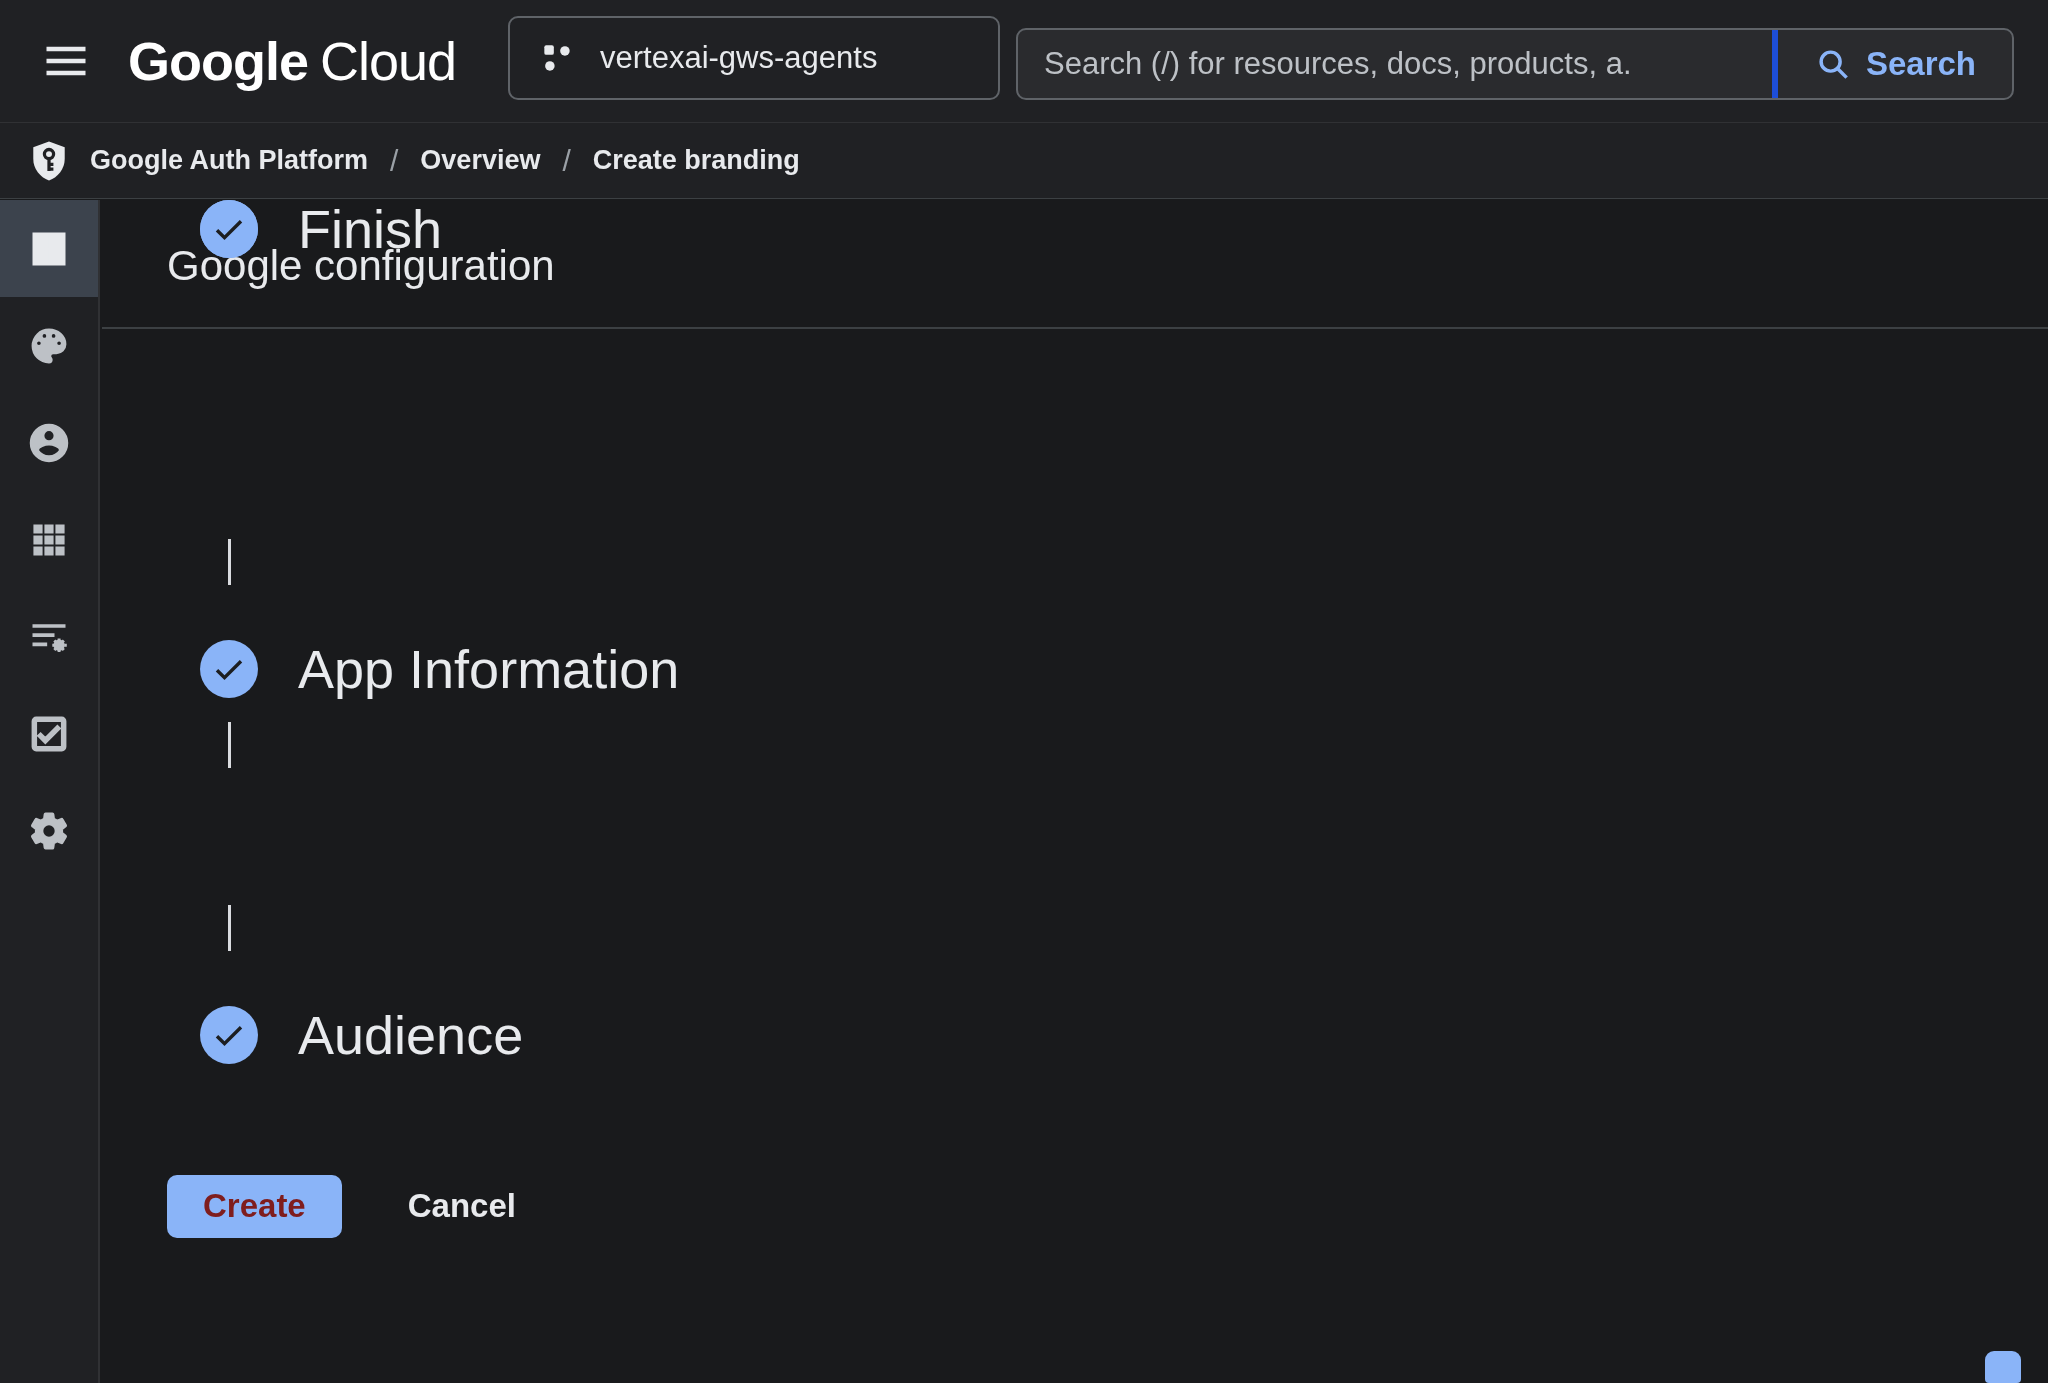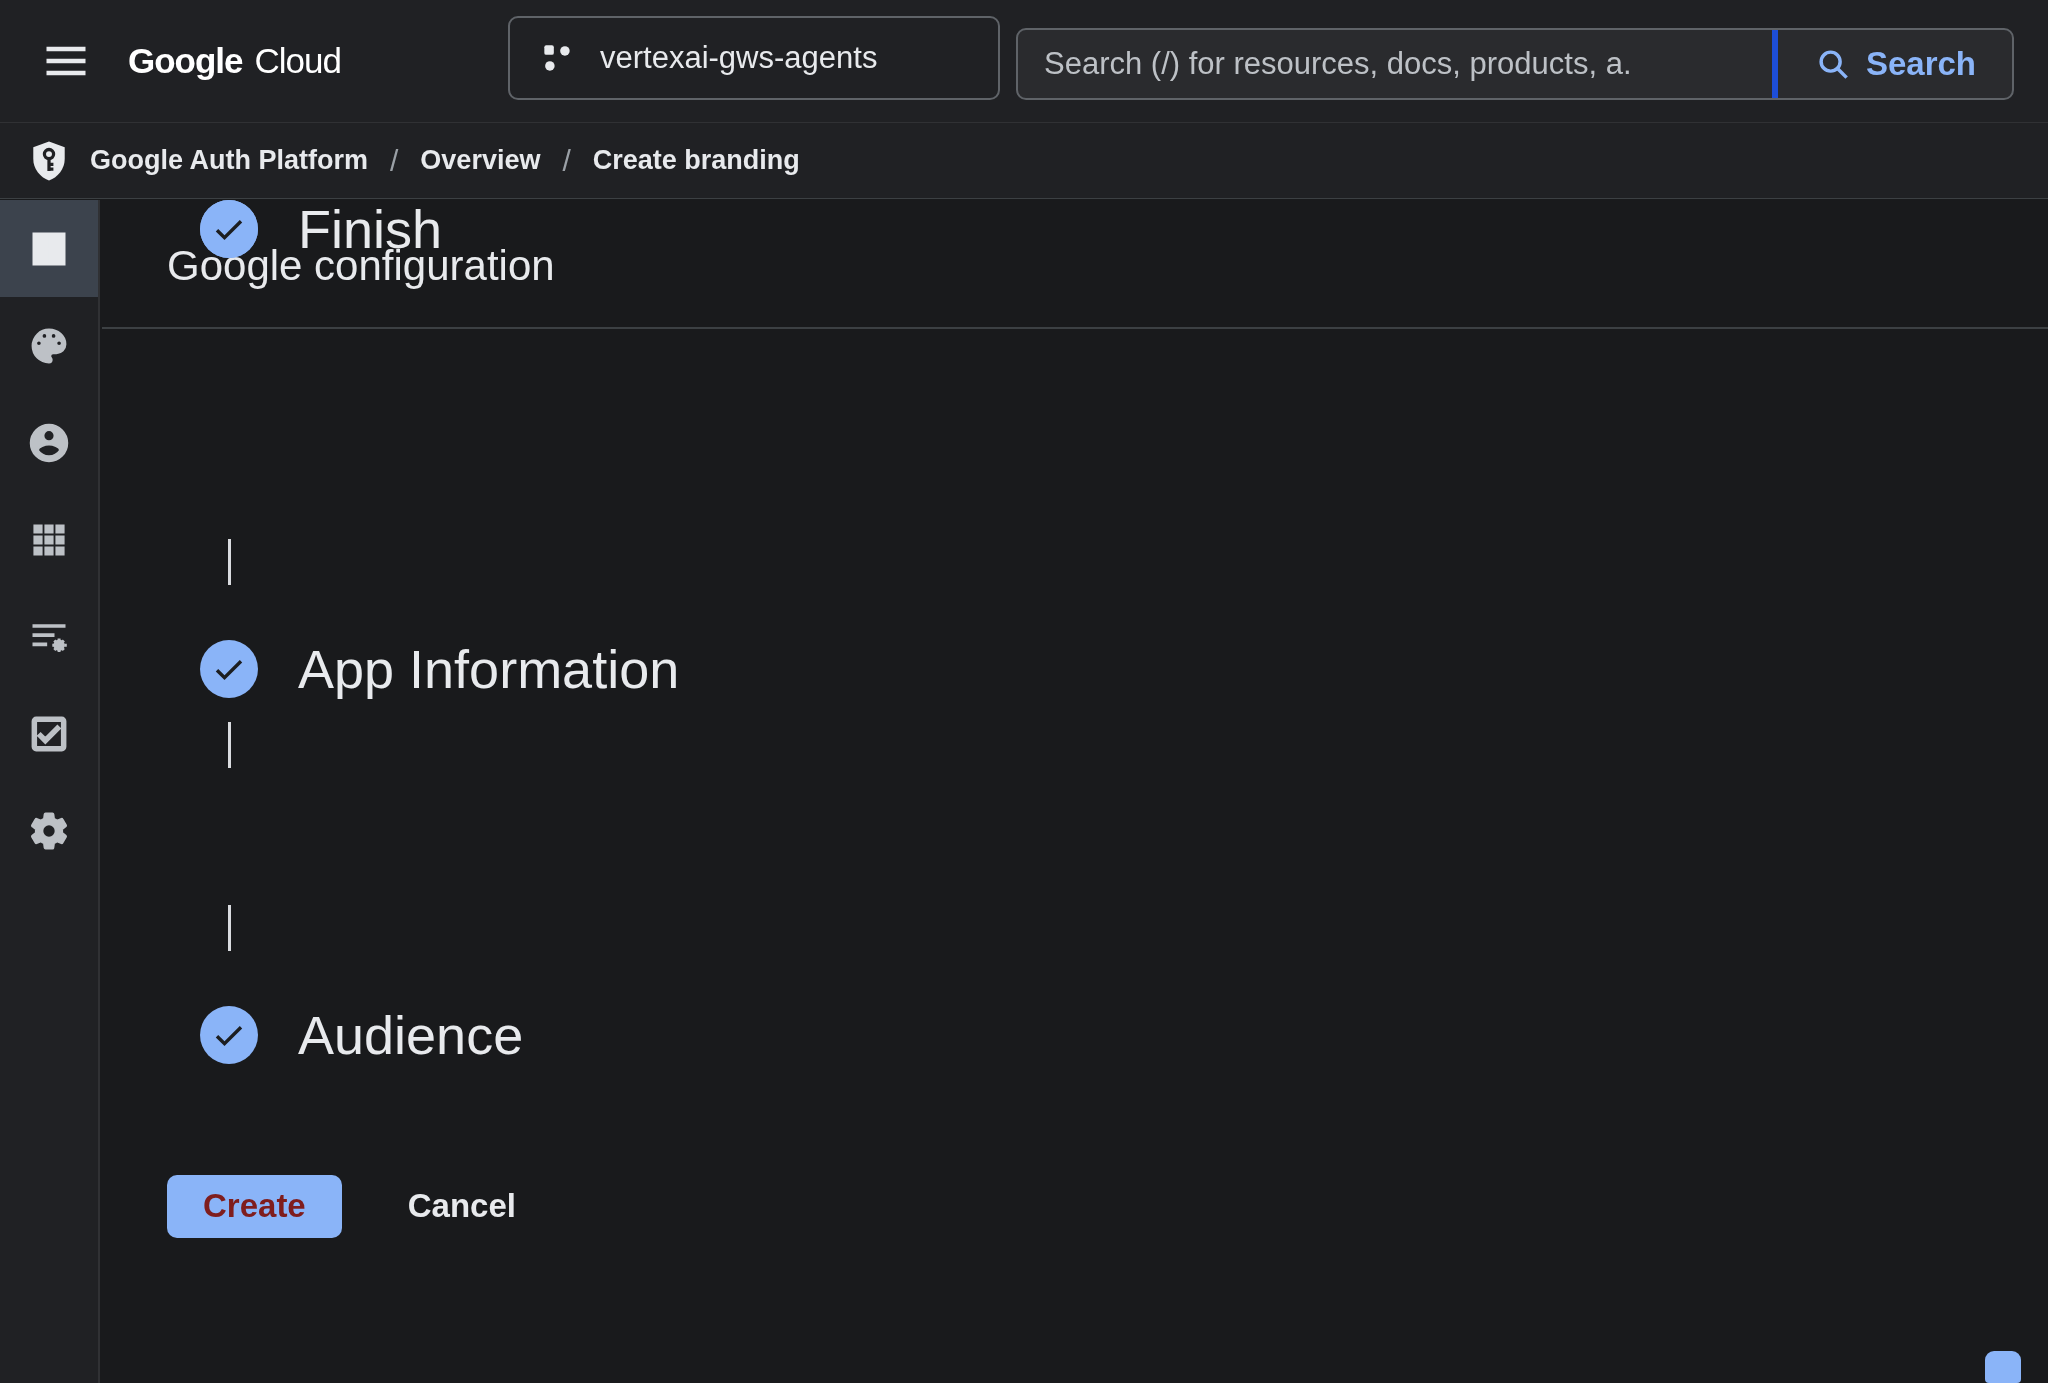--- a/index.html
+++ b/index.html
@@ -12,21 +12,21 @@
   
   .topbar{
     position:absolute;left:0;top:0;right:0;height:122px;
     background:#202124;display:flex;align-items:center;
   }
   .menu-btn{
     background:none;border:none;margin-left:34px;width:64px;height:64px;
     display:flex;align-items:center;justify-content:center;cursor:pointer;flex:0 0 auto;
   }
   .logo{
-    margin-left:30px;font-size:35px;color:#ffffff;letter-spacing:-1px;
+    margin-left:30px;font-size:54px;color:#ffffff;letter-spacing:-1px;
     display:flex;align-items:baseline;white-space:nowrap;cursor:pointer;
   }
   .logo .g{font-weight:700;}
   .logo .c{font-weight:400;margin-left:12px;}
   .project-selector{
     position:absolute;left:508px;top:16px;width:492px;height:84px;
     background:transparent;border:2px solid #5f6368;border-radius:10px;
     display:flex;align-items:center;gap:24px;padding:0 28px;box-sizing:border-box;
     color:#e8eaed;font-size:31px;cursor:pointer;font-family:inherit;
   }

